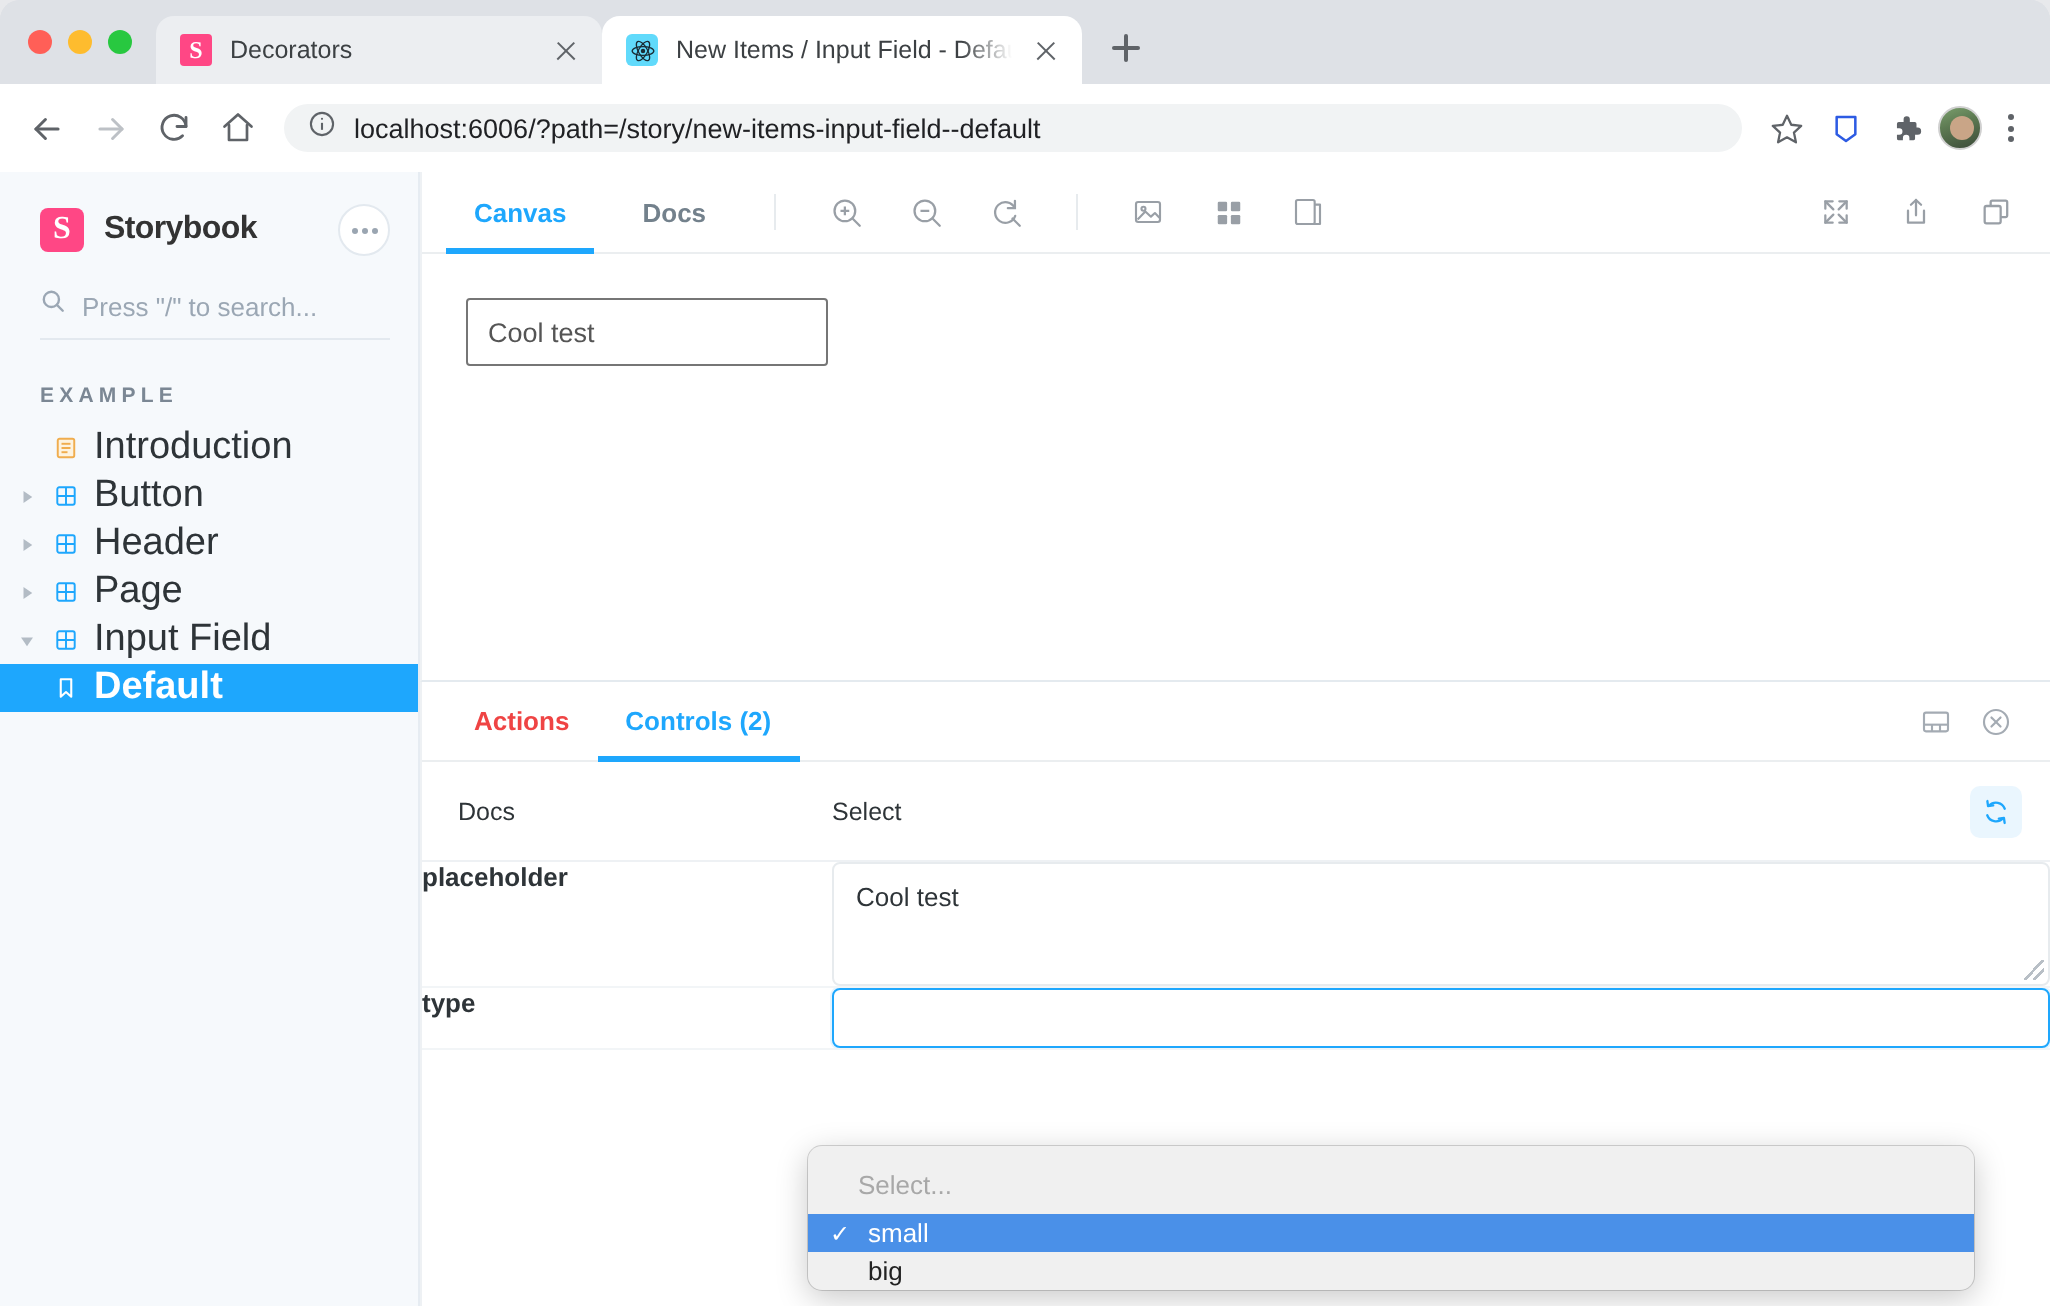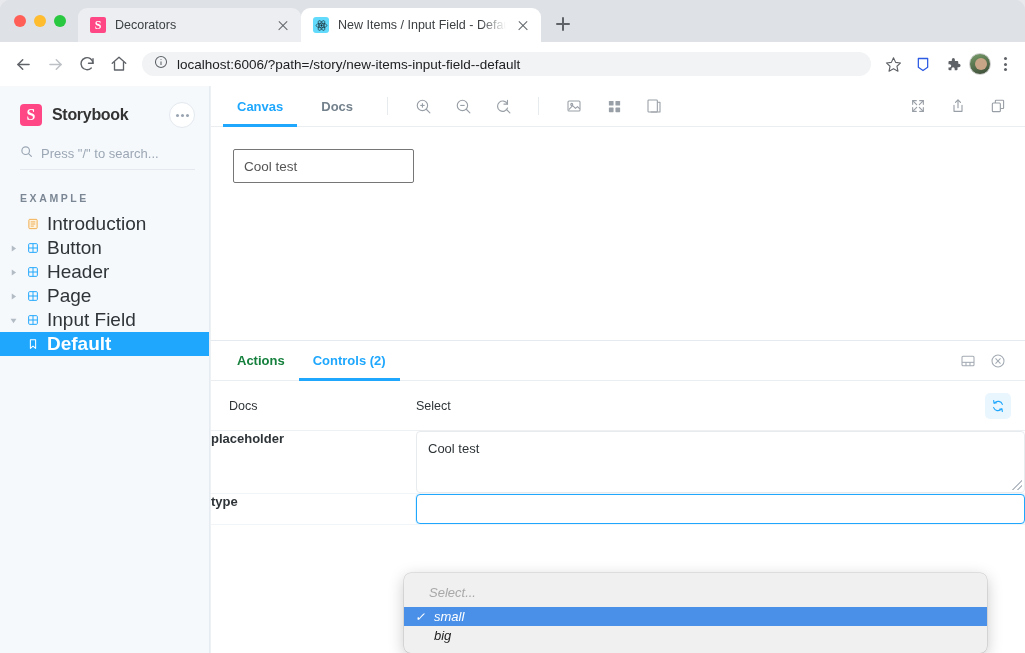--- a/index.html
+++ b/index.html
@@ -149,21 +149,21 @@
     width: 181px; height: 34px; border: 1px solid #767676; border-radius: 2px;
     display: flex; align-items: center; padding: 0 10px;
     font-size: 13.5px; color: #555; background: #fff;
   }
 
   
   .addon { flex: 1; background: #fff; border-left: 1px solid #eef1f4;
            display: flex; flex-direction: column; min-height: 0; position: relative; }
   .ad-tabs { height: 40px; border-bottom: 1px solid #ebeef0; display: flex;
              align-items: center; padding: 0 12px; }
-  .ad-tab { font-size: 13px; font-weight: bold; color: #15803d; padding: 0 14px;
+  .ad-tab { font-size: 13px; font-weight: bold; color: #ef4444; padding: 0 14px;
             height: 40px; line-height: 40px; position: relative; }
   .ad-tab.active { color: #1ea7fd; }
   .ad-tab.active::after { content: ""; position: absolute; left: 0; right: 0; bottom: 0;
                           height: 3px; background: #1ea7fd; }
   .ad-spacer { flex: 1; }
   .ad-btn { width: 30px; height: 30px; display: flex; align-items: center;
             justify-content: center; color: #a4abb3; }
 
   table.ctrl { width: 100%; border-collapse: collapse; table-layout: fixed; }
   table.ctrl th { text-align: left; font-size: 12.5px; font-weight: normal; color: #2e3438;
@@ -194,21 +194,21 @@
   .select-ctrl {
     width: 100%; height: 30px; border: 1px solid #1ea7fd; border-radius: 4px;
     background: #fff; box-shadow: 0 0 0 1px rgba(30,167,253,0.12);
   }
 
   
   .popup {
     position: absolute; left: 404px; top: 487px; width: 583px;
     background: #f0f0f0; border-radius: 7px;
     box-shadow: 0 4px 16px rgba(0,0,0,0.22), 0 0 0 0.5px rgba(0,0,0,0.16);
-    padding: 4px 0 9px 0; overflow: hidden; z-index: 60; font-style: italic;
+    padding: 4px 0 1px 0; overflow: hidden; z-index: 60;
   }
   .popt { height: 18px; display: flex; align-items: center; font-size: 13px;
           color: #222; padding-left: 11px; gap: 6px; }
   .popt.placeholder { color: #a8a8a8; height: 30px; padding-left: 25px; }
   .popt .check { width: 13px; flex: 0 0 13px; font-size: 12px; }
   .popt.sel { background: #4a90e8; color: #fff; height: 19px; }
 </style>
 </head>
 <body>
 

